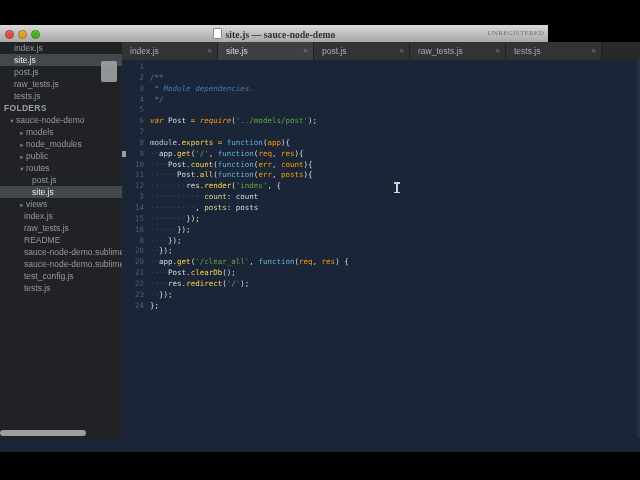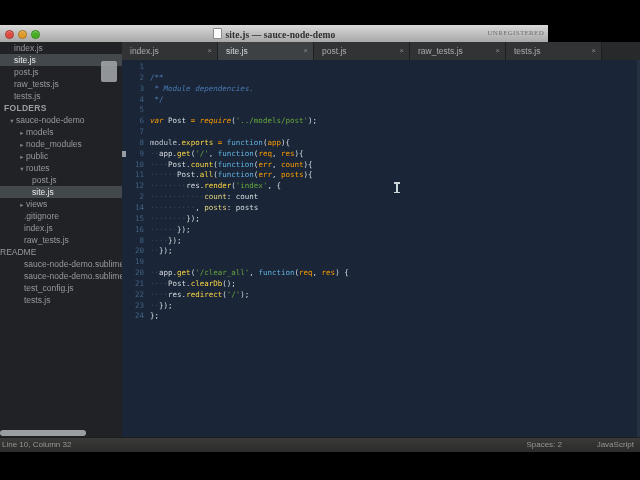--- a/index.html
+++ b/index.html
@@ -89,24 +89,23 @@
       <div class="sb-header">FOLDERS</div>
       <div id="folder-tree">
           <div class="sb-row" style="padding-left: 8px;"><span class="arrow">▾</span><span>sauce-node-demo</span></div>
           <div class="sb-row" style="padding-left: 18px;"><span class="arrow">▸</span><span>models</span></div>
           <div class="sb-row" style="padding-left: 18px;"><span class="arrow">▸</span><span>node_modules</span></div>
           <div class="sb-row" style="padding-left: 18px;"><span class="arrow">▸</span><span>public</span></div>
           <div class="sb-row" style="padding-left: 18px;"><span class="arrow">▾</span><span>routes</span></div>
           <div class="sb-row" style="padding-left: 32px;"><span>post.js</span></div>
           <div class="sb-row sel" style="padding-left: 32px;"><span>site.js</span></div>
           <div class="sb-row" style="padding-left: 18px;"><span class="arrow">▸</span><span>views</span></div>
-          <div class="sb-row" style="padding-left: 24px;"><span>.gitignore</span></div>
           <div class="sb-row" style="padding-left: 24px;"><span>index.js</span></div>
           <div class="sb-row" style="padding-left: 24px;"><span>raw_tests.js</span></div>
-          <div class="sb-row" style=""><span>README</span></div>
+          <div class="sb-row" style="padding-left: 24px;"><span>README</span></div>
           <div class="sb-row" style="padding-left: 24px;"><span>sauce-node-demo.sublime-proj</span></div>
           <div class="sb-row" style="padding-left: 24px;"><span>sauce-node-demo.sublime-wor</span></div>
           <div class="sb-row" style="padding-left: 24px;"><span>test_config.js</span></div>
           <div class="sb-row" style="padding-left: 24px;"><span>tests.js</span></div>
         </div>
       <div id="sb-vscroll"></div>
       <div id="sb-hscroll"></div>
     </div>
 
     <div id="tabbar">
@@ -130,36 +129,30 @@
           <div class="cl"><span class="gut">9</span><span style="color: rgba(170, 200, 255, 0.22);">··</span><span style="color: rgb(215, 220, 226);">app.</span><span style="color: rgb(255, 217, 69);">get</span><span style="color: rgb(215, 220, 226);">(</span><span style="color: rgb(102, 168, 61);">'/'</span><span style="color: rgb(215, 220, 226);">, </span><span style="color: rgb(98, 177, 224);">function</span><span style="color: rgb(215, 220, 226);">(</span><span style="color: rgb(255, 157, 0);">req</span><span style="color: rgb(215, 220, 226);">, </span><span style="color: rgb(255, 157, 0);">res</span><span style="color: rgb(215, 220, 226);">){</span></div>
           <div class="cl"><span class="gut">10</span><span style="color: rgba(170, 200, 255, 0.22);">····</span><span style="color: rgb(215, 220, 226);">Post.</span><span style="color: rgb(255, 217, 69);">count</span><span style="color: rgb(215, 220, 226);">(</span><span style="color: rgb(98, 177, 224);">function</span><span style="color: rgb(215, 220, 226);">(</span><span style="color: rgb(255, 157, 0);">err</span><span style="color: rgb(215, 220, 226);">, </span><span style="color: rgb(255, 157, 0);">count</span><span style="color: rgb(215, 220, 226);">){</span></div>
           <div class="cl"><span class="gut">11</span><span style="color: rgba(170, 200, 255, 0.22);">······</span><span style="color: rgb(215, 220, 226);">Post.</span><span style="color: rgb(255, 217, 69);">all</span><span style="color: rgb(215, 220, 226);">(</span><span style="color: rgb(98, 177, 224);">function</span><span style="color: rgb(215, 220, 226);">(</span><span style="color: rgb(255, 157, 0);">err</span><span style="color: rgb(215, 220, 226);">, </span><span style="color: rgb(255, 157, 0);">posts</span><span style="color: rgb(215, 220, 226);">){</span></div>
           <div class="cl"><span class="gut">12</span><span style="color: rgba(170, 200, 255, 0.22);">········</span><span style="color: rgb(215, 220, 226);">res.</span><span style="color: rgb(255, 217, 69);">render</span><span style="color: rgb(215, 220, 226);">(</span><span style="color: rgb(102, 168, 61);">'index'</span><span style="color: rgb(215, 220, 226);">, {</span></div>
           <div class="cl"><span class="gut">2</span><span style="color: rgba(170, 200, 255, 0.22);">············</span><span style="color: rgb(227, 210, 131);">count</span><span style="color: rgb(215, 220, 226);">: </span><span style="color: rgb(215, 220, 226);">count</span></div>
           <div class="cl"><span class="gut">14</span><span style="color: rgba(170, 200, 255, 0.22);">··········</span><span style="color: rgb(215, 220, 226);">, </span><span style="color: rgb(227, 210, 131);">posts</span><span style="color: rgb(215, 220, 226);">: </span><span style="color: rgb(215, 220, 226);">posts</span></div>
           <div class="cl"><span class="gut">15</span><span style="color: rgba(170, 200, 255, 0.22);">········</span><span style="color: rgb(215, 220, 226);">});</span></div>
           <div class="cl"><span class="gut">16</span><span style="color: rgba(170, 200, 255, 0.22);">······</span><span style="color: rgb(215, 220, 226);">});</span></div>
           <div class="cl"><span class="gut">8</span><span style="color: rgba(170, 200, 255, 0.22);">····</span><span style="color: rgb(215, 220, 226);">});</span></div>
           <div class="cl"><span class="gut">20</span><span style="color: rgba(170, 200, 255, 0.22);">··</span><span style="color: rgb(215, 220, 226);">});</span></div>
-          <div class="cl"><span class="gut">19</span></div>
           <div class="cl"><span class="gut">20</span><span style="color: rgba(170, 200, 255, 0.22);">··</span><span style="color: rgb(215, 220, 226);">app.</span><span style="color: rgb(255, 217, 69);">get</span><span style="color: rgb(215, 220, 226);">(</span><span style="color: rgb(102, 168, 61);">'/clear_all'</span><span style="color: rgb(215, 220, 226);">, </span><span style="color: rgb(98, 177, 224);">function</span><span style="color: rgb(215, 220, 226);">(</span><span style="color: rgb(255, 157, 0);">req</span><span style="color: rgb(215, 220, 226);">, </span><span style="color: rgb(255, 157, 0);">res</span><span style="color: rgb(215, 220, 226);">) {</span></div>
           <div class="cl"><span class="gut">21</span><span style="color: rgba(170, 200, 255, 0.22);">····</span><span style="color: rgb(215, 220, 226);">Post.</span><span style="color: rgb(255, 217, 69);">clearDb</span><span style="color: rgb(215, 220, 226);">();</span></div>
           <div class="cl"><span class="gut">22</span><span style="color: rgba(170, 200, 255, 0.22);">····</span><span style="color: rgb(215, 220, 226);">res.</span><span style="color: rgb(255, 217, 69);">redirect</span><span style="color: rgb(215, 220, 226);">(</span><span style="color: rgb(102, 168, 61);">'/'</span><span style="color: rgb(215, 220, 226);">);</span></div>
           <div class="cl"><span class="gut">23</span><span style="color: rgba(170, 200, 255, 0.22);">··</span><span style="color: rgb(215, 220, 226);">});</span></div>
           <div class="cl"><span class="gut">24</span><span style="color: rgb(215, 220, 226);">};</span></div>
         </div>
       <div id="dirty-marker"></div>
       <div id="edge-scroll"></div>
       <div id="ibeam">
         <div class="h ht"></div>
           <div class="v"></div>
           <div class="h hb"></div>
       </div>
     </div>
 
-    <div id="statusbar">
-      <span id="status-pos">Line 10, Column 32</span>
-      <span id="status-spaces">Spaces: 2</span>
-      <span id="status-syntax">JavaScript</span>
-    </div>
 
   </div>
 </div>
 
 </body></html>

